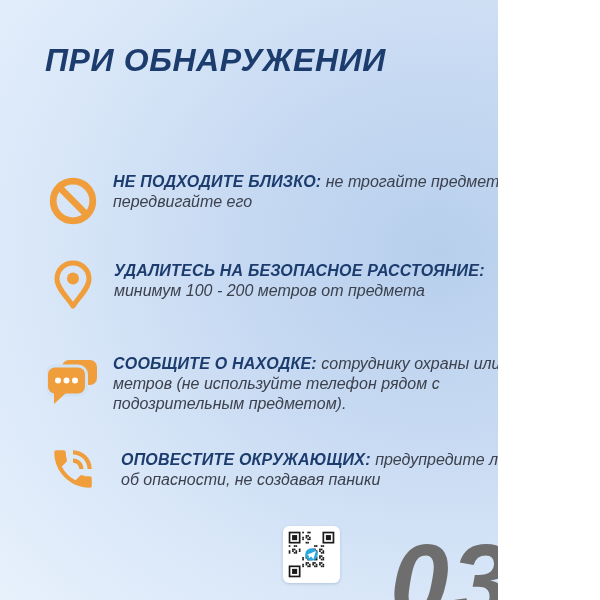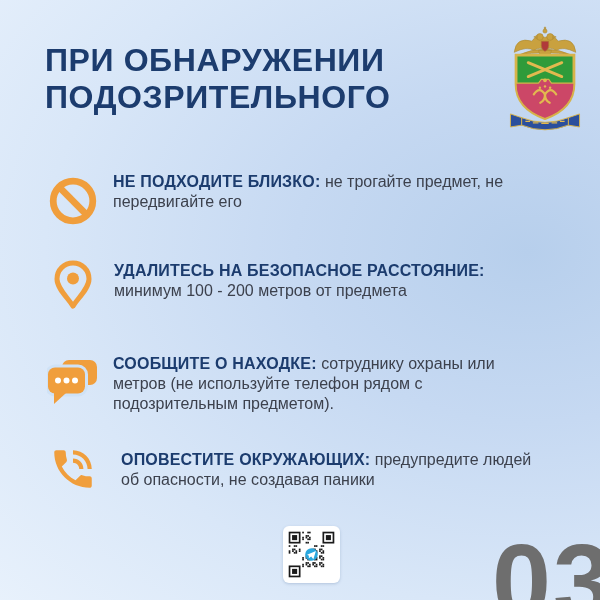--- a/index.html
+++ b/index.html
@@ -1,22 +1,23 @@
 <!DOCTYPE html>
 <html><head>
 <meta charset="utf-8">
 <style>
   html,body{margin:0;padding:0;}
   .poster{
     position:relative;
-    width:600px;height:600px;
+    width:498px;height:600px;
     overflow:hidden;
     font-family:"Liberation Sans", sans-serif;
     background:
       radial-gradient(130% 95% at 88% 42%, #b7cfec 0%, #c6d9f2 30%, #d9e7f8 62%, #ecf4fd 100%);
+    font-style: italic;
   }
   .title{
     position:absolute;left:45px;top:42px;
     font-size:32px;line-height:37px;font-weight:bold;
     letter-spacing:.6px;color:#1c3c6e;
   }
   .title span{display:block;}
   .items{position:absolute;left:0;top:0;width:600px;}
   .item{position:absolute;display:flex;}
   .item .icon-wrap{
@@ -41,21 +42,20 @@
   }
   .emblem{position:absolute;left:503px;top:22px;width:84px;height:112px;}
 </style>
 </head>
 <body>
 
 <div class="poster">
 
   <h1 class="title" style="margin:0;">
     <span>ПРИ ОБНАРУЖЕНИИ</span>
-    <span>ПОДОЗРИТЕЛЬНОГО</span>
   </h1>
 
   <div class="emblem">
     <svg width="84" height="112" viewBox="0 0 90 115">
 
       <g fill="#c9a13f" stroke="#a98630" stroke-width="0.6">
         <path d="M12,30 Q14,13 31,18 Q36,10 45,14 Q54,10 59,18 Q76,13 78,30 Q64,23 57,28 Q51,24 45,27 Q39,24 33,28 Q26,23 12,30 Z"></path>
         <path d="M16,33 Q45,20 74,33 Q45,28 16,33 Z"></path>
         <circle cx="39.5" cy="13.5" r="3.6"></circle>
         <circle cx="50.5" cy="13.5" r="3.6"></circle>

